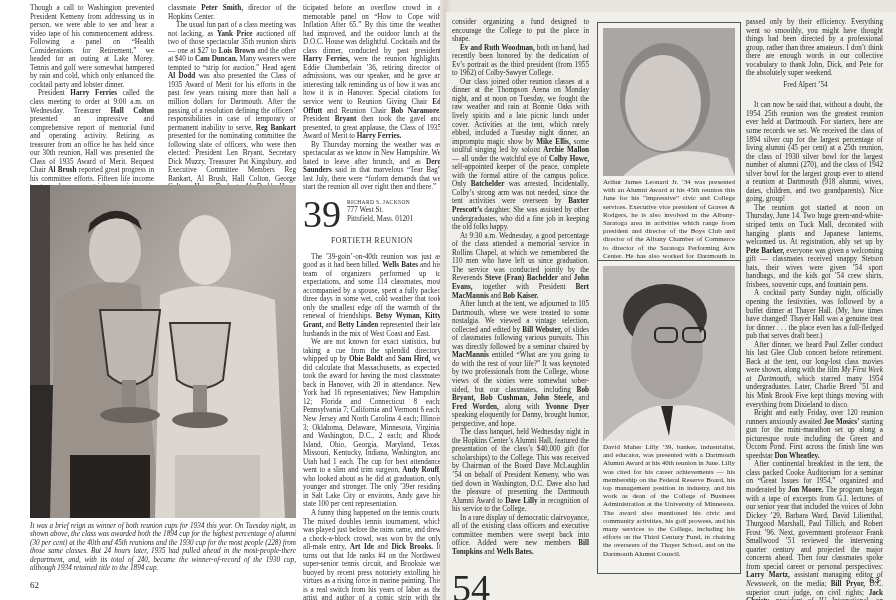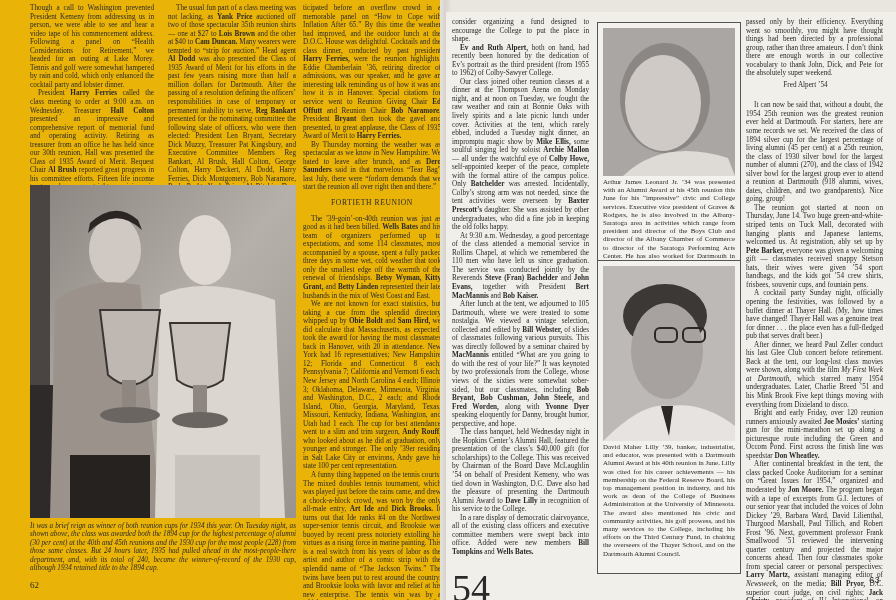--- a/index.html
+++ b/index.html
@@ -1,18 +1,18 @@
 <!DOCTYPE html>
 <html><head>
 <meta charset="utf-8">
 <style>
   html, body { margin:0; padding:0; }
   body { width:896px; height:600px; overflow:hidden; background:#e9e6e0; position:relative;
          font-family:"Liberation Serif", serif; color:#2a2a2a; }
-  .page { position:absolute; top:0; height:600px; background:#eab308; overflow:hidden; }
+  .page { position:absolute; top:0; height:600px; background:#ffffff; overflow:hidden; }
   #page-left { left:0; width:446px; }
   #page-right { left:446px; width:536px; background:#f1efea;margin-top:12px; }
   .gutter { position:absolute; left:440px; top:0; width:12px; height:600px;
             background:linear-gradient(to right,#e6e3dc,#d7d3cc 45%,#eae7e1); }
   .col { position:absolute; font-size:7.2px; line-height:8.55px; text-align:justify; }
   .col p { margin:0; text-indent:8px; }
   .col p.ni { text-indent:0; }
   b { font-weight:bold; }
   i { font-style:italic; }
   .photo { position:absolute; overflow:hidden; }
@@ -29,20 +29,21 @@
 </style>
 </head>
 <body>
 
 <div id="page-left" class="page">
   <div class="col" style="left:30px; top:4px; width:124px;">
       <p class="ni">Though a call to Washington prevented President Kemeny from addressing us in person, we were able to see and hear a video tape of his commencement address. Following a panel on “Health Considerations for Retirement,” we headed for an outing at Lake Morey. Tennis and golf were somewhat hampered by rain and cold, which only enhanced the cocktail party and lobster dinner.</p>
       <p>President <b>Harry Ferries</b> called the class meeting to order at 9:00 a.m. on Wednesday. Treasurer <b>Hall Colton</b> presented an impressive and comprehensive report of memorial fund and operating activity. Retiring as treasurer from an office he has held since our 30th reunion, Hall was presented the Class of 1935 Award of Merit. Bequest Chair <b>Al Brush</b> reported great progress in his committee efforts. Fifteen life income trusts and many outright provisions in wills have been recorded. Memorial Fund Chair <b>John Wallace</b> presented a proposal that $4,500 be donated to the Hopkins Center for the purchase of seven rare seventeenth-century Florentine prints. This was voted and gratefully acknowledged by adopted</p>
     </div>
   <div class="col" style="left:168px; top:4px; width:128px;">
+      <p class="ni">classmate <b>Peter Smith,</b> director of the Hopkins Center.</p>
       <p>The usual fun part of a class meeting was not lacking, as <b>Yank Price</b> auctioned off two of those spectacular 35th reunion shirts — one at $27 to <b>Lois Brown</b> and the other at $40 to <b>Cam Duncan.</b> Many wearers were tempted to “strip for auction.” Head agent <b>Al Dodd</b> was also presented the Class of 1935 Award of Merit for his efforts in the past few years raising more than half a million dollars for Dartmouth. After the passing of a resolution defining the officers’ responsibilities in case of temporary or permanent inability to serve, <b>Reg Bankart</b> presented for the nominating committee the following slate of officers, who were then elected: President Len Bryant, Secretary Dick Muzzy, Treasurer Pat Kingsbury, and Executive Committee Members Reg Bankart, Al Brush, Hall Colton, George Colton, Harry Deckert, Al Dodd, Harry Ferries, Dick Montgomery, Bob Naramore, Rudy Pacht, Yank Price, Al Ritchie, Dero Saunders, Ralph Specht and John Wallace.</p>
       <p>Following the meeting, <b>Dero Saunders</b> par-</p>
     </div>
 
   <div class="photo" style="left:30px; top:185px; width:266px; height:333px;">
     <svg width="266" height="333" viewBox="0 0 266 333">
       <defs>
         <linearGradient id="bg1" x1="0" y1="0" x2="1" y2="1">
           <stop offset="0" stop-color="#8a8480"></stop>
             <stop offset="0.5" stop-color="#b6b0aa"></stop>
@@ -72,36 +73,44 @@
   </div>
 
   <div class="caption" style="left:30px; top:522px; width:266px;">It was a brief reign as winner of both reunion cups for 1934 this year. On Tuesday night, as shown above, the class was awarded both the 1894 cup for the highest percentage of alumni (30 per cent) at the 40th and 45th reunions and the 1930 cup for the most people (228) from those same classes. But 24 hours later, 1935 had pulled ahead in the most-people-there department, and, with its total of 240, became the winner-of-record of the 1930 cup, although 1934 retained title to the 1894 cup.</div>
   <div class="pnum" style="left:30px; top:580px;">62</div>
 
   <div class="col" style="left:303px; top:4px; width:138px;">
     <div>
         <p class="ni">ticipated before an overflow crowd in a memorable panel on “How to Cope with Inflation After 65.” By this time the weather had improved, and the outdoor lunch at the D.O.C. House was delightful. Cocktails and the class dinner, conducted by past president <b>Harry Ferries,</b> were the reunion highlights. Eddie Chamberlain ’36, retiring director of admissions, was our speaker, and he gave an interesting talk reminding us of how it was and how it is in Hanover. Special citations for service went to Reunion Giving Chair <b>Ed Offutt</b> and Reunion Chair <b>Bob Naramore.</b> President <b>Bryant</b> then took the gavel and presented, to great applause, the Class of 1935 Award of Merit to <b>Harry Ferries.</b></p>
         <p>By Thursday morning the weather was as spectacular as we know in New Hampshire. We hated to leave after brunch, and as <b>Dero Saunders</b> said in that marvelous “Tear Bag” last July, there were “forlorn demands that we start the reunion all over right then and there.”</p>
       </div>
+    <div class="class-head">
+      <span class="class-num">39</span>
+      <div class="class-addr">
+        <div class="sc">RICHARD S. JACKSON</div>
+        <div>777 West St.</div>
+        <div>Pittsfield, Mass. 01201</div>
+      </div>
+    </div>
     <div class="reunion-title">FORTIETH REUNION</div>
     <div>
         <p>The ’39-goin’-on-40th reunion was just as good as it had been billed. <b>Wells Bates</b> and his team of organizers performed up to expectations, and some 114 classmates, most accompanied by a spouse, spent a fully packed three days in some wet, cold weather that took only the smallest edge off the warmth of the renewal of friendships. <b>Betsy Wyman, Kitty Grant,</b> and <b>Betty Linden</b> represented their late husbands in the mix of West Coast and East.</p>
         <p>We are not known for exact statistics, but taking a cue from the splendid directory whipped up by <b>Obie Boldt</b> and <b>Sam Hird,</b> we did calculate that Massachusetts, as expected, took the award for having the most classmates back in Hanover, with 20 in attendance. New York had 16 representatives; New Hampshire 12; Florida and Connecticut 8 each; Pennsylvania 7; California and Vermont 6 each; New Jersey and North Carolina 4 each; Illinois 3; Oklahoma, Delaware, Minnesota, Virginia, and Washington, D.C., 2 each; and Rhode Island, Ohio, Georgia, Maryland, Texas, Missouri, Kentucky, Indiana, Washington, and Utah had 1 each. The cup for best attendance went to a slim and trim surgeon, <b>Andy Rouff,</b> who looked about as he did at graduation, only younger and stronger. The only ’39er residing in Salt Lake City or environs, Andy gave his state 100 per cent representation.</p>
         <p>A funny thing happened on the tennis courts. The mixed doubles tennis tournament, which was played just before the rains came, and drew a chock-a-block crowd, was won by the only all-male entry, <b>Art Ide</b> and <b>Dick Brooks.</b> It turns out that Ide ranks #4 on the Northwest super-senior tennis circuit, and Brooksie was buoyed by recent press notoriety extolling his virtues as a rising force in marine painting. This is a real switch from his years of labor as the artist and author of a comic strip with the splendid name of “The Jackson Twins.” The twins have been put to rest around the country, and Brooksie looks with favor and relief at his new enterprise. The tennis win was by a whisker over  (a super-senior standout on the Florida circuit) and his partner  Some of the old-fashioned folks played golf, and  was exercised enough over the poor condition of the Hanover course to</p>
       </div>
   </div>
 </div>
 
 <div class="gutter"></div>
 
 <div id="page-right" class="page">
   <div class="col" style="left:6px; top:6px; width:137px;">
     <div>
         <p class="ni">consider organizing a fund designed to encourage the College to put the place in shape.</p>
-        <p><b>Ev and Ruth Alpert,</b> both on hand, had recently been honored by the dedication of Ev’s portrait as the third president (from 1955 to 1962) of Colby-Sawyer College.</p>
+        <p><b>Ev and Ruth Woodman,</b> both on hand, had recently been honored by the dedication of Ev’s portrait as the third president (from 1955 to 1962) of Colby-Sawyer College.</p>
         <p>Our class joined other reunion classes at a dinner at the Thompson Arena on Monday night, and at noon on Tuesday, we fought the raw weather and rain at Bonnie Oaks with lively spirits and a late picnic lunch under cover. Activities at the tent, which rarely ebbed, included a Tuesday night dinner, an impromptu magic show by <b>Mike Ellis,</b> some soulful singing led by soloist <b>Archie Mallon</b> — all under the watchful eye of <b>Colby Howe,</b> self-appointed keeper of the peace, complete with the formal attire of the campus police. Only <b>Batchelder</b> was arrested. Incidentally, Colby’s strong arm was not needed, since the tent activities were overseen by <b>Baxter Prescott’s</b> daughter. She was assisted by other undergraduates, who did a fine job in keeping the old folks happy.</p>
         <p>At 9:30 a.m. Wednesday, a good percentage of the class attended a memorial service in Rollins Chapel, at which we remembered the 110 men who have left us since graduation. The service was conducted jointly by the Reverends <b>Steve (Fran) Bachelder</b> and <b>John Evans,</b> together with President <b>Bert MacMannis</b> and <b>Bob Kaiser.</b></p>
         <p>After lunch at the tent, we adjourned to 105 Dartmouth, where we were treated to some nostalgia. We viewed a vintage selection, collected and edited by <b>Bill Webster,</b> of slides of classmates following various pursuits. This was directly followed by a seminar chaired by <b>MacMannis</b> entitled “What are you going to do with the rest of your life?” It was keynoted by two professionals from the College, whose views of the sixties were somewhat sober-sided, but our classmates, including <b>Bob Bryant, Bob Cushman, John Steele,</b> and <b>Fred Worden,</b> along with <b>Yvonne Dyer</b> speaking eloquently for Danny, brought humor, perspective, and hope.</p>
         <p>The class banquet, held Wednesday night in the Hopkins Center’s Alumni Hall, featured the presentation of the class’s $40,000 gift (for scholarships) to the College. This was received by Chairman of the Board Dave McLaughlin ’54 on behalf of President Kemeny, who was tied down in Washington, D.C. Dave also had the pleasure of presenting the Dartmouth Alumni Award to <b>Dave Lilly</b> in recognition of his service to the College.</p>
         <p>In a rare display of democratic clairvoyance, all of the existing class officers and executive committee members were swept back into office. Added were new members <b>Bill Tompkins</b> and <b>Wells Bates.</b></p>
       </div>
     <div class="class-head" style="margin-top:16px;flex-direction:column;">
       <span class="class-num">54</span>
       <div class="class-addr">
         <div class="sc">JOHN L. GILLESPIE</div>

